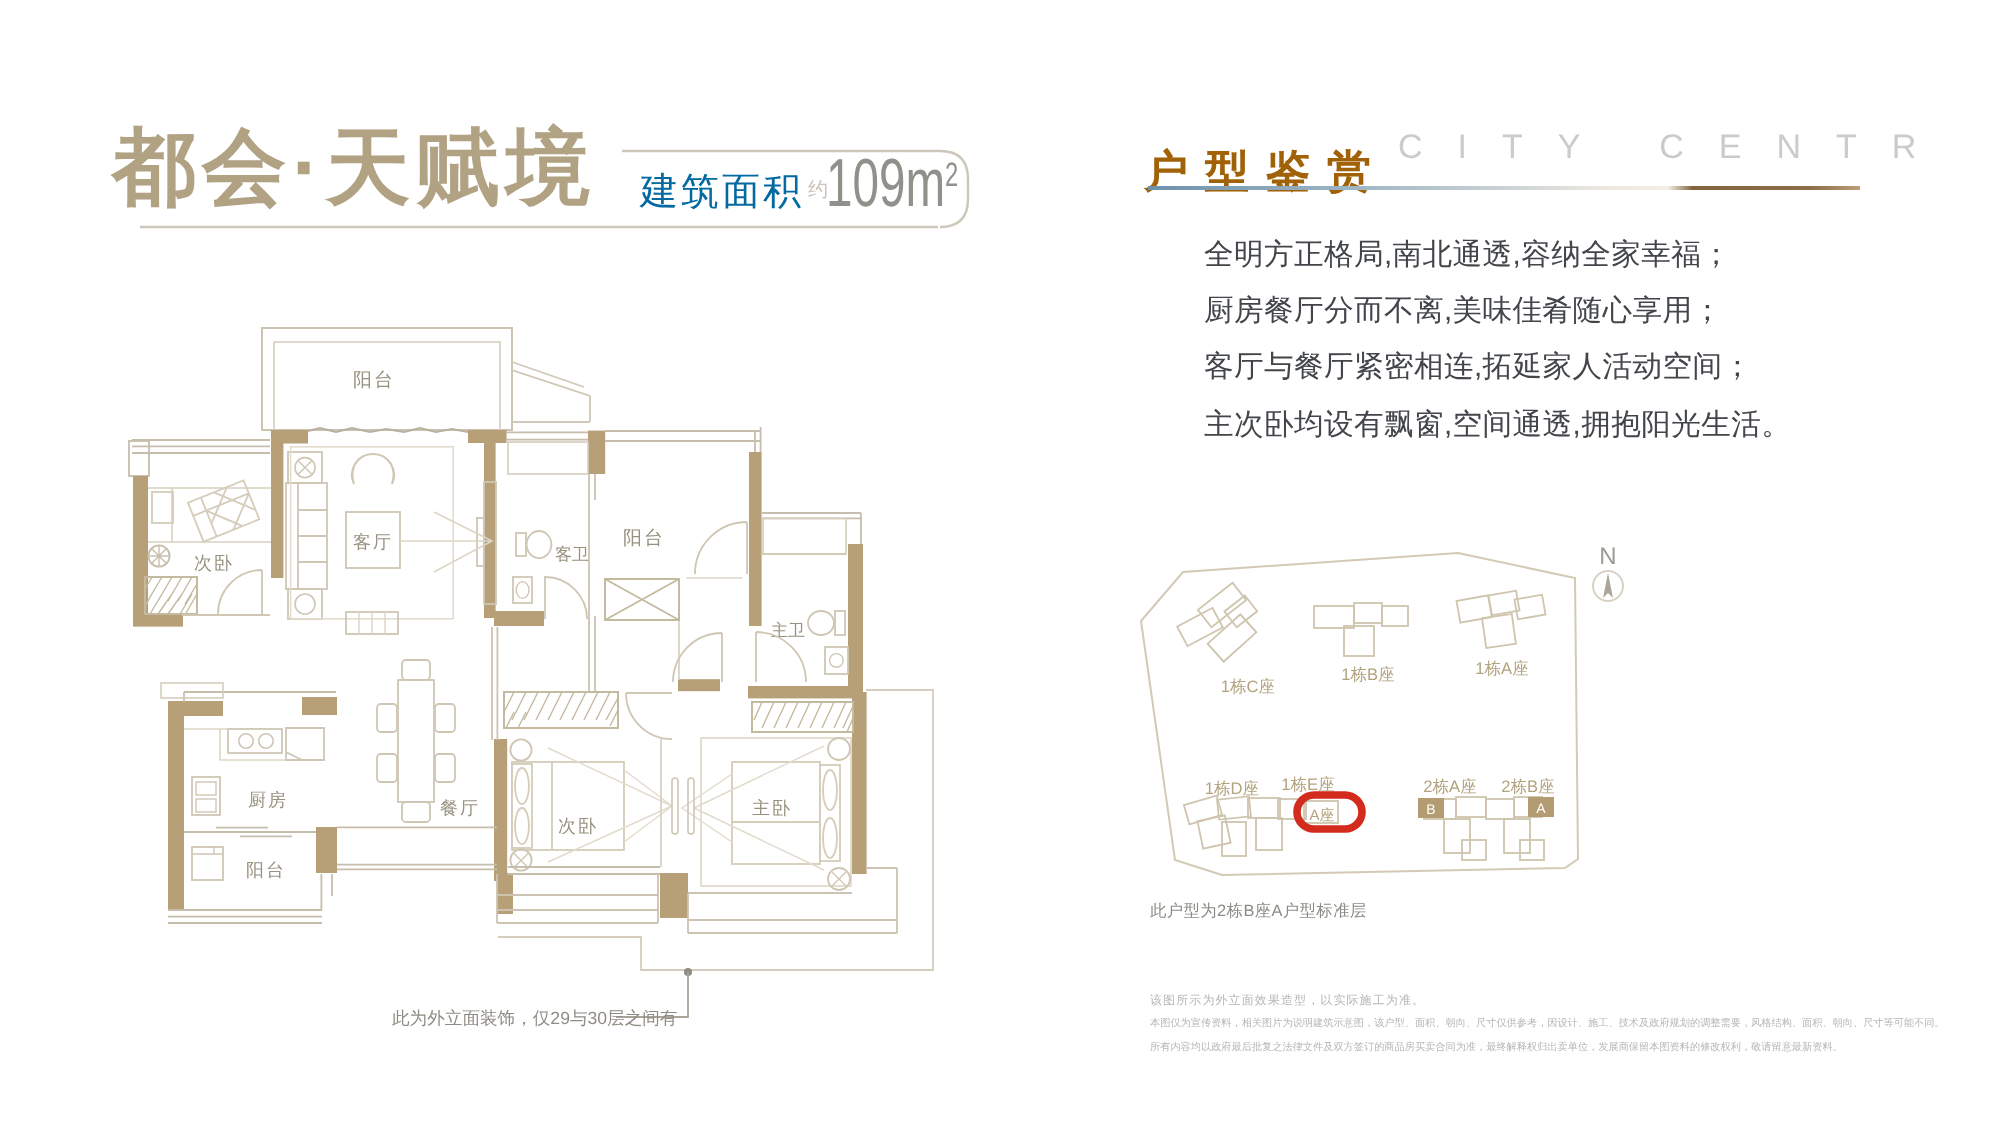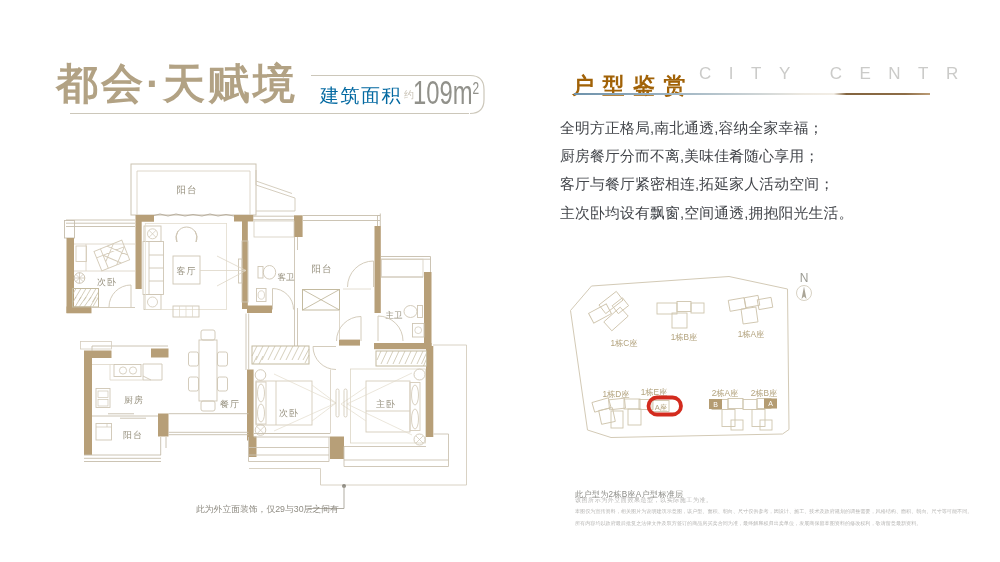--- a/index.html
+++ b/index.html
@@ -24,21 +24,21 @@
 <div class="abs" style="left:404px;top:88px;font-size:10px;color:#cac3b6;">约</div>
 
 <div class="abs" style="left:413px;top:73px;font-size:34px;color:#91918b;transform:scaleX(0.70);transform-origin:0 0;white-space:nowrap;">109m<span style="font-size:17px;vertical-align:10px;">2</span></div>
 
 <div class="abs" style="left:572px;top:49px;font-size:22px;font-weight:bold;color:#a16207;letter-spacing:8.5px;margin-top:22px;">户型鉴赏</div>
 
 <div class="abs" style="left:699px;top:64px;font-size:17px;color:#cbcbc9;letter-spacing:17.5px;">CITY CENTR</div>
 
 <div class="abs" style="left:574px;top:93px;width:356px;height:2.4px;background:linear-gradient(to right,#6e92ab 0%,#9db4c3 28%,#cfd5d6 52%,#ece8e0 64%,#f3eee6 73%,#83643f 76.5%,#8d6d47 93%,#bd9e78 100%);"></div>
 
-<div class="abs" style="left:560px;top:114px;font-size:14.8px;color:#42454a;line-height:28.2px;letter-spacing:0.2px;">
+<div class="abs" style="left:602px;top:114px;font-size:14.8px;color:#42454a;line-height:28.2px;letter-spacing:0.2px;">
 全明方正格局,南北通透,容纳全家幸福；<br>
 厨房餐厅分而不离,美味佳肴随心享用；<br>
 客厅与餐厅紧密相连,拓延家人活动空间；<br>
 主次卧均设有飘窗,空间通透,拥抱阳光生活。
 </div>
 
 <svg id="plan" class="abs" style="left:0;top:0;" width="1000" height="562" viewBox="0 0 1000 562">
 <g fill="none" stroke-linecap="butt">
 
   <rect x="131" y="164" width="125" height="51" stroke="#ccc3b2" stroke-width="1"></rect>
@@ -375,19 +375,19 @@
   <text x="725" y="396" font-size="8.3" fill="#b3a37e" text-anchor="middle">2栋A座</text>
 
   <text x="764" y="396" font-size="8.3" fill="#b3a37e" text-anchor="middle">2栋B座</text>
 
   <text x="804" y="282" font-size="12" fill="#9b9b93" text-anchor="middle">N</text>
   <circle cx="804" cy="293" r="7.5" stroke="#d8d2c4" stroke-width="1"></circle>
   <path d="M804,286.5 L801.5,299 L804,296.5 L806.5,299 Z" fill="#aba698" stroke="none"></path>
 </g>
 </svg>
 
-<div class="abs" style="left:575px;top:450px;font-size:8.2px;color:#8b8b86;letter-spacing:0.2px;margin-top:39px;">此户型为2栋B座A户型标准层</div>
+<div class="abs" style="left:575px;top:450px;font-size:8.2px;color:#8b8b86;letter-spacing:0.2px;">此户型为2栋B座A户型标准层</div>
 
 <div class="abs" style="left:575px;top:496px;font-size:6px;color:#b7b6b4;white-space:nowrap;letter-spacing:0.55px;">该图所示为外立面效果造型，以实际施工为准。</div>
 
 <div class="abs" style="left:575px;top:508px;font-size:5.1px;color:#b7b6b4;white-space:nowrap;">本图仅为宣传资料，相关图片为说明建筑示意图，该户型、面积、朝向、尺寸仅供参考，因设计、施工、技术及政府规划的调整需要，风格结构、面积、朝向、尺寸等可能不同。</div>
 
 <div class="abs" style="left:575px;top:520px;font-size:5.1px;color:#b7b6b4;white-space:nowrap;">所有内容均以政府最后批复之法律文件及双方签订的商品房买卖合同为准，最终解释权归出卖单位，发展商保留本图资料的修改权利，敬请留意最新资料。</div>
 
 </body></html>

